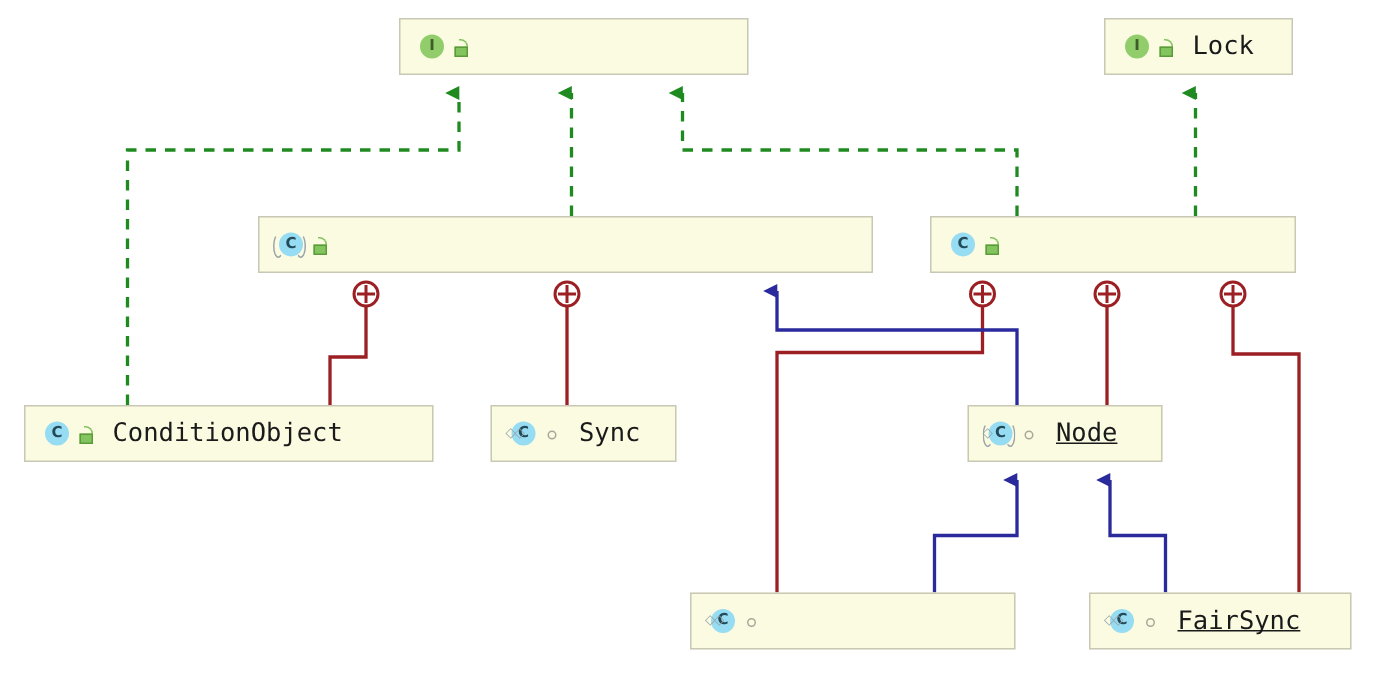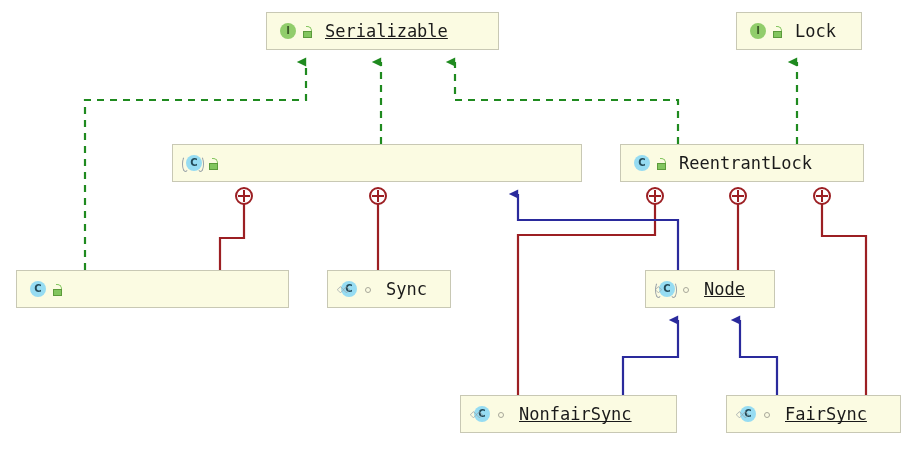--- a/index.html
+++ b/index.html
@@ -209,21 +209,20 @@
   </svg>
 
   <div class="node" style="left: 266px; top: 12px; width: 233px; height: 38px;">
     <span class="icon-stack">
       <span class="disc iface">I</span>
     </span>
     <span class="vis">
       <span class="lock-shackle"></span>
         <span class="lock-body"></span>
     </span>
-    <span class="label link">Serializable</span>
   </div>
 
   <div class="node" style="left: 736px; top: 12px; width: 126px; height: 38px;">
     <span class="icon-stack">
       <span class="disc iface">I</span>
     </span>
     <span class="vis">
       <span class="lock-shackle"></span>
         <span class="lock-body"></span>
     </span>
@@ -243,31 +242,31 @@
   </div>
 
   <div class="node" style="left: 620px; top: 144px; width: 244px; height: 38px;">
     <span class="icon-stack">
       <span class="disc cls">C</span>
     </span>
     <span class="vis">
       <span class="lock-shackle"></span>
         <span class="lock-body"></span>
     </span>
-    <span class="label">ReentrantLock</span>
   </div>
 
   <div class="node" style="left: 16px; top: 270px; width: 273px; height: 38px;">
     <span class="icon-stack">
       <span class="disc cls">C</span>
     </span>
     <span class="vis">
       <span class="lock-shackle"></span>
         <span class="lock-body"></span>
     </span>
+    <span class="label">ConditionObject</span>
   </div>
 
   <div class="node" style="left: 327px; top: 270px; width: 124px; height: 38px;">
     <span class="icon-stack">
       <span class="disc cls">C</span>
         <span class="cog">◇◇</span>
     </span>
     <span class="vis">
       <span class="dot-vis"></span>
     </span>
@@ -288,21 +287,20 @@
   </div>
 
   <div class="node" style="left: 460px; top: 395px; width: 217px; height: 38px;">
     <span class="icon-stack">
       <span class="disc cls">C</span>
         <span class="cog">◇◇</span>
     </span>
     <span class="vis">
       <span class="dot-vis"></span>
     </span>
-    <span class="label link">NonfairSync</span>
   </div>
 
   <div class="node" style="left: 726px; top: 395px; width: 175px; height: 38px;">
     <span class="icon-stack">
       <span class="disc cls">C</span>
         <span class="cog">◇◇</span>
     </span>
     <span class="vis">
       <span class="dot-vis"></span>
     </span>

